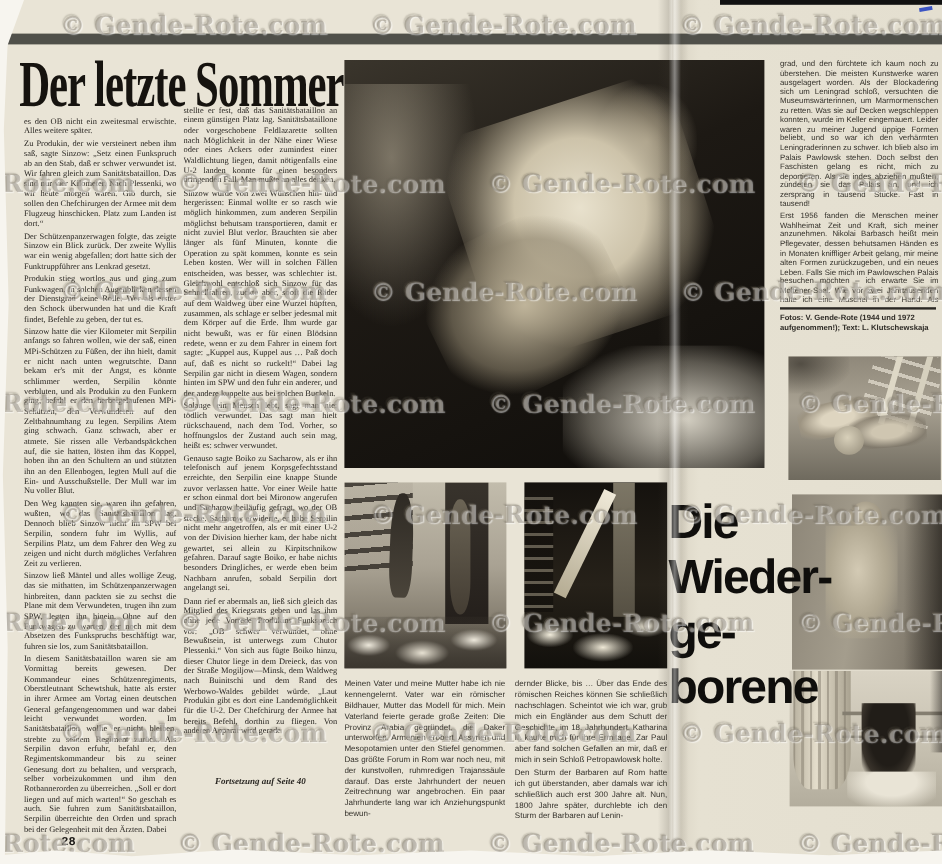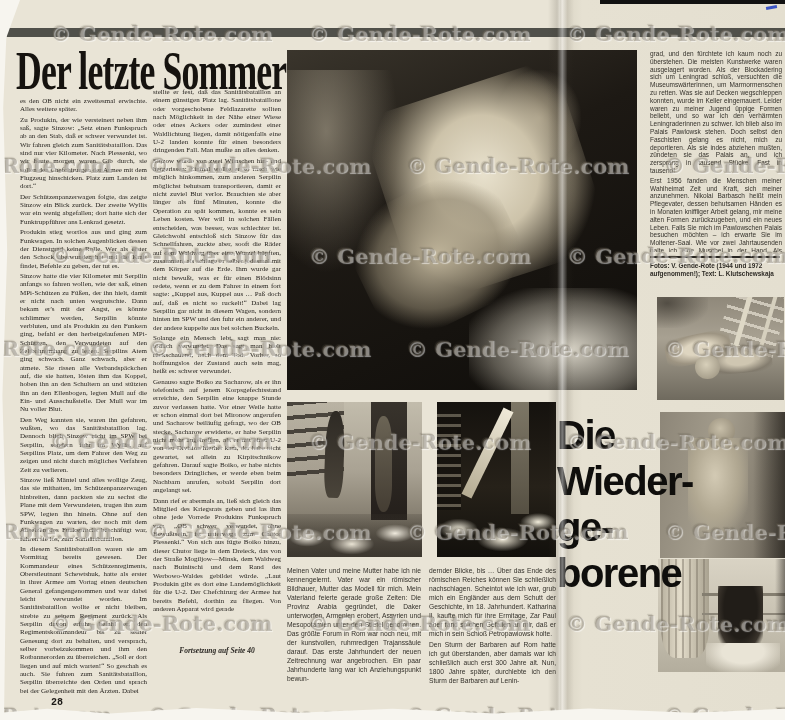--- a/index.html
+++ b/index.html
@@ -120,21 +120,21 @@
                    linear-gradient(90deg,#b9b2a0,#e4ddcb 40%,#a9a290);}
   .w-shelf1{left:35%;top:30%;width:65%;height:3px;background:#847e70;}
   .w-shelf2{left:35%;top:48%;width:65%;height:2px;background:#8d8779;}
   .w-hair{left:47%;top:24%;width:36%;height:56%;
         background:radial-gradient(ellipse at 50% 35%,#211d18 52%,#3a342c 74%,rgba(0,0,0,0) 88%);}
   .w-shoulder{left:38%;top:74%;width:58%;height:26%;
         background:radial-gradient(ellipse at 50% 30%,#e9e4d6 40%,rgba(0,0,0,0) 85%);}
   .w-darkedge{left:92%;top:0;width:8%;height:60%;background:linear-gradient(90deg,rgba(0,0,0,0),rgba(30,26,22,0.5));}
 
   
-  .watermark-layer{position:absolute;left:0;top:13px;width:785px;height:702px;pointer-events:none;}
+  .watermark-layer{position:absolute;left:0;top:0;width:785px;height:702px;pointer-events:none;}
   .wm{position:absolute;font-family:"DejaVu Serif",serif;font-weight:700;font-size:21px;
       white-space:nowrap;color:rgba(122,114,100,0.38);
       text-shadow:1px 1px 1px rgba(255,255,255,0.55),-1px -1px 1px rgba(90,85,75,0.22);}
 
   
   .tear-bottom{position:absolute;left:0;top:704px;width:785px;height:16px;background:#f7f5ef;
       clip-path:polygon(0 100%,0 55%,6% 30%,14% 60%,25% 25%,38% 55%,50% 30%,63% 60%,75% 28%,88% 55%,100% 30%,100% 100%);}
   .tear-left{position:absolute;left:0;top:0;width:8px;height:720px;background:#f7f5ef;
       clip-path:polygon(0 0,100% 0,40% 15%,90% 35%,30% 55%,80% 75%,50% 100%,0 100%);}
   .tear-topleft{position:absolute;left:0;top:0;width:20px;height:55px;background:#f7f5ef;

